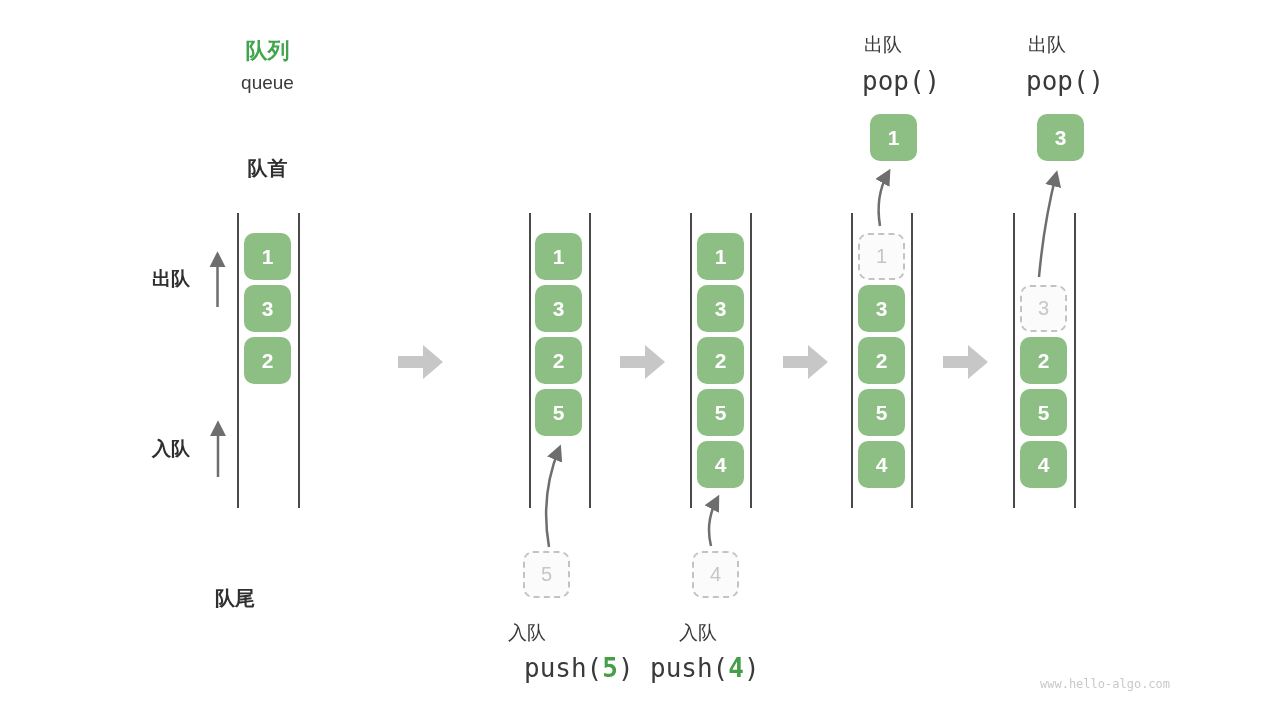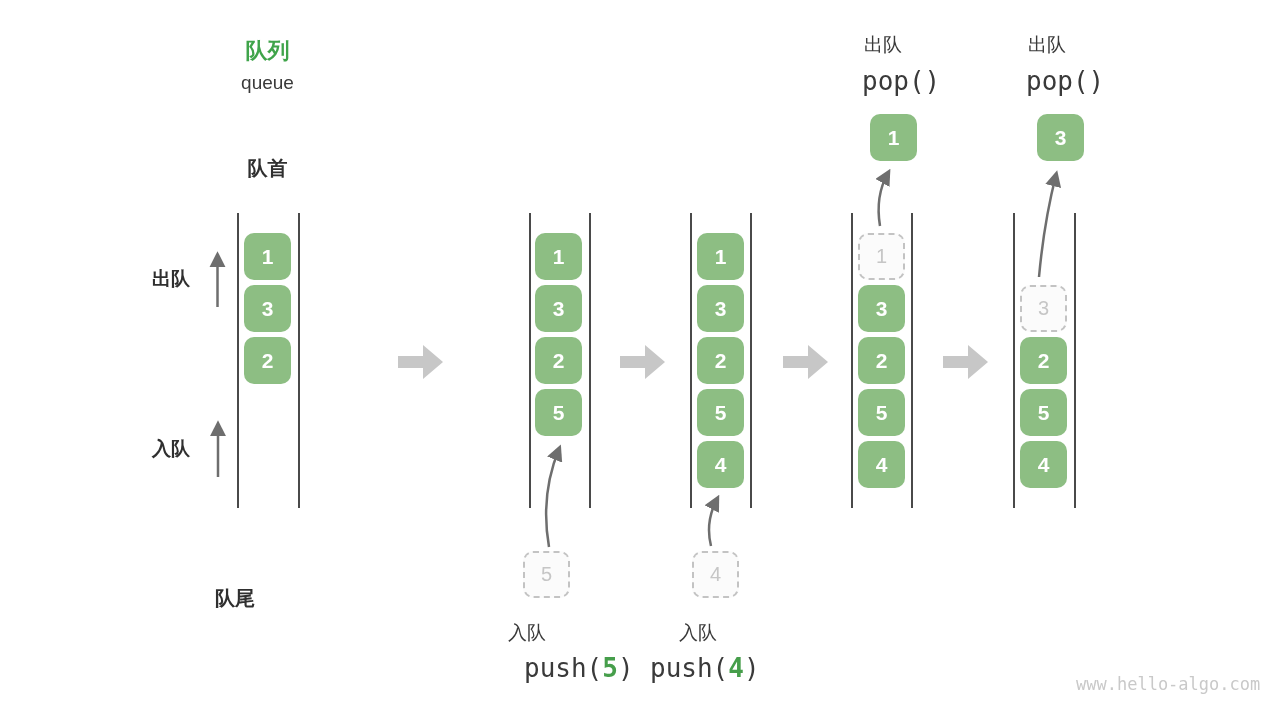--- a/index.html
+++ b/index.html
@@ -12,22 +12,22 @@
        background:#fbfbfb;color:var(--ghost,#c6c6c6);font-size:20px;display:flex;align-items:center;justify-content:center;}
   .title-zh{position:absolute;left:215px;top:28px;width:105px;text-align:center;
        color:var(--title,#3fa44a);font-weight:700;font-size:22px;line-height:26px;margin-top:10px;}
   .title-en{position:absolute;left:215px;top:70px;width:105px;text-align:center;
        color:#3a3a3a;font-size:19px;line-height:26px;}
   .zh-bold{position:absolute;color:#2f2f2f;font-weight:700;font-size:20px;line-height:26px;}
   .side-label{position:absolute;color:#2f2f2f;font-weight:700;font-size:19px;line-height:26px;}
   .op-zh{position:absolute;font-size:19px;color:#3a3a3a;font-weight:500;line-height:26px;}
   .code{position:absolute;font-family:"DejaVu Sans Mono",monospace;font-size:26px;color:#3a3a3a;line-height:26px;}
   .code .arg{color:var(--code_arg,#469e4b);font-weight:700;}
-  .watermark{position:absolute;left:1076px;top:676px;font-family:"DejaVu Sans Mono",monospace;
-       font-size:17px;color:#c9c9c9;line-height:16px;}
+  .watermark{position:absolute;left:1040px;top:676px;font-family:"DejaVu Sans Mono",monospace;
+       font-size:12px;color:#c9c9c9;line-height:16px;}
   .arrows{position:absolute;left:0;top:0;pointer-events:none;}
   .thin{stroke:var(--thin_arrow,#6e6e6e);stroke-width:2.5;fill:none;}
   .block{fill:var(--block_arrow,#c7c7c7);}
 </style>
 </head>
 <body>
 
 <div class="canvas">
 
   <svg class="arrows" width="1280" height="720">

